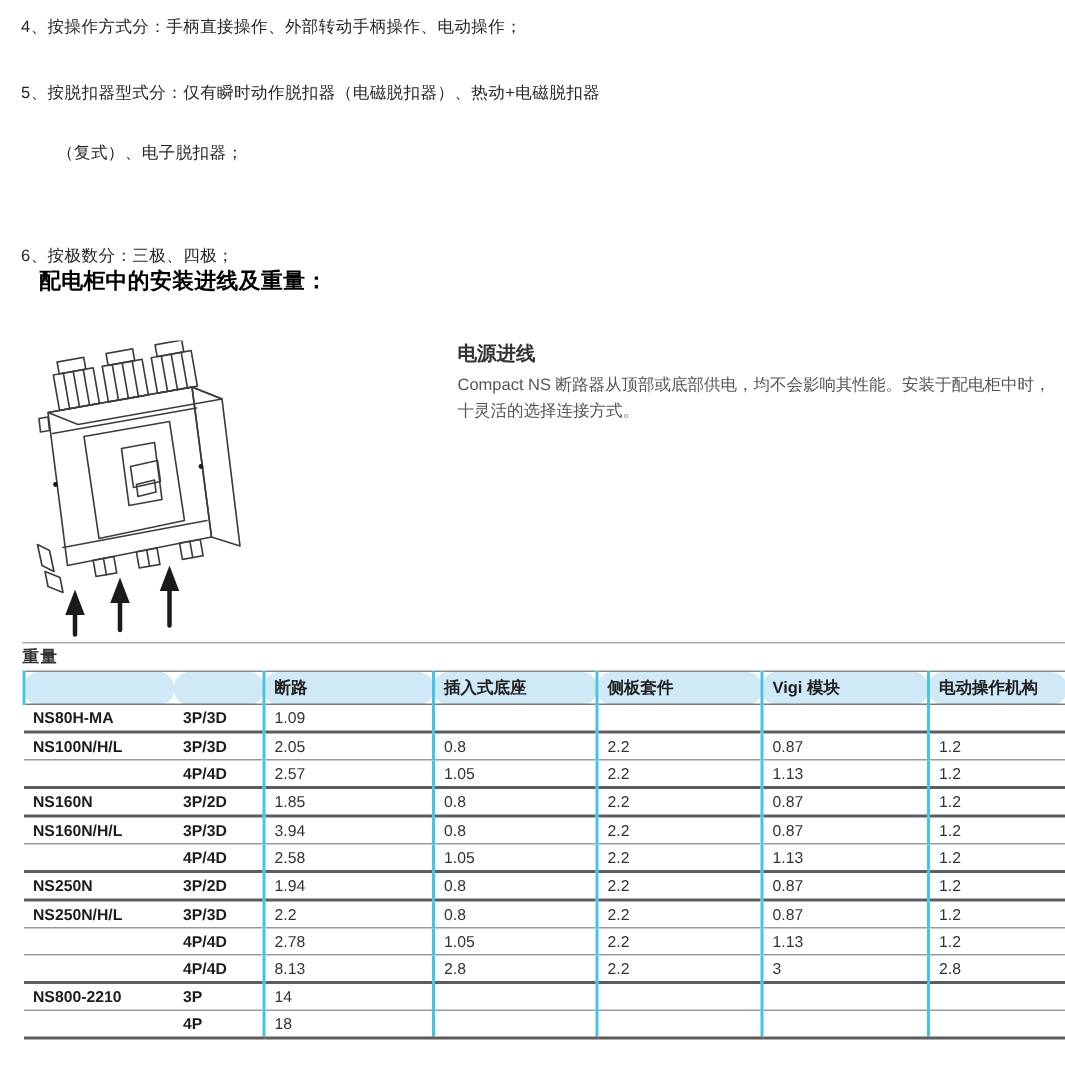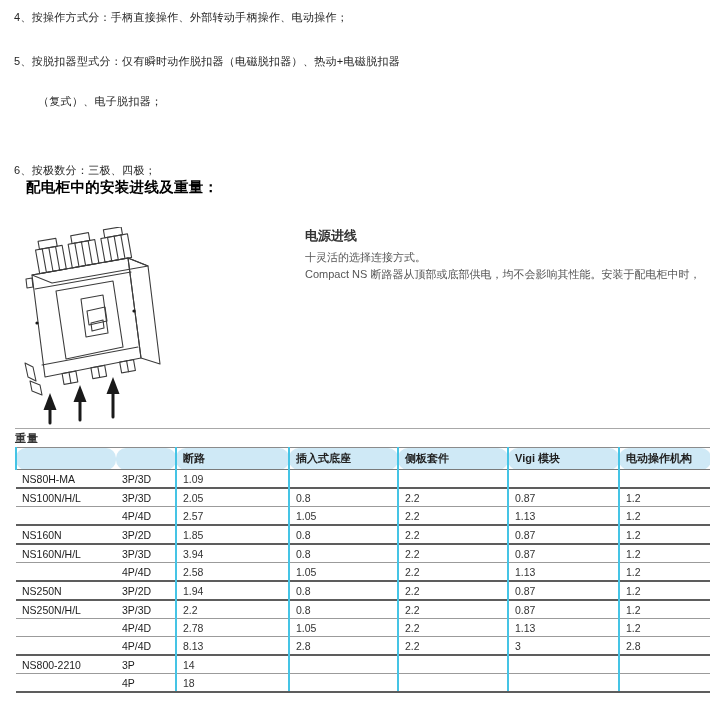--- a/index.html
+++ b/index.html
@@ -26,21 +26,21 @@
   .tbl-title{height:18px;line-height:18px;text-align:left;font-size:11px;font-weight:bold;color:#333;letter-spacing:1px;}
   table{border-collapse:collapse;table-layout:fixed;width:695px;}
   th,td{padding:0 0 0 6px;overflow:hidden;white-space:nowrap;vertical-align:middle;text-align:left;}
   thead th{
     background:var(--head-bg,#cfe9f6);
     height:21px;font-size:11px;font-weight:bold;color:#1f1f1f;
     border-top:1px solid #8b8b8b;
     border-radius:10px;
   }
   tbody td{height:17px;font-size:10.5px;color:#333;}
-  td.model,td.poles{font-weight:normal;color:#1c1c1c;margin-top:48px;}
+  td.model,td.poles{font-weight:bold;color:#1c1c1c;margin-top:48px;}
   th.cyan, td.cyan{border-left:2px solid var(--accent,#45c4e5);}
   thead th.first{border-left:2px solid var(--accent,#45c4e5);}
   tr.sep-first td{border-top:1px solid #7a7a7a;}
   tr.sep-group td{border-top:2px solid #5d5d5d;}
   tr.sep-sub td{border-top:1px solid #9b9b9b;}
   tbody tr.last td{border-bottom:2px solid #5d5d5d;}
   .footnote{
     font-family:"Liberation Serif","DejaVu Serif",serif;
     font-style:italic;font-size:10.5px;color:#474747;letter-spacing:0.4px;white-space:nowrap;
   }
@@ -119,22 +119,22 @@
         <line class="shaft" x1="68" y1="174" x2="68" y2="193"></line>
       <polygon class="solid" points="101,150 94.5,167 107.5,167"></polygon>
         <line class="shaft" x1="101" y1="166" x2="101" y2="190"></line>
     </g>
   </svg>
 </div>
 
 <div class="abs" style="left:305px;top:227px;width:402px;">
   <div class="pi-title">电源进线</div>
   <div class="pi-body">
+    <div>Compact NS 断路器从顶部或底部供电，均不会影响其性能。安装于配电柜中时，</div>
     <div>十灵活的选择连接方式。</div>
-    <div>Compact NS 断路器从顶部或底部供电，均不会影响其性能。安装于配电柜中时，</div>
   </div>
 </div>
 
 <div class="abs table-wrap" style="left:15px;top:428px;">
   <div class="tbl-title">重量</div>
   <table>
     <colgroup>
       <col style="width:100px">
         <col style="width:60px">
         <col style="width:113px">

